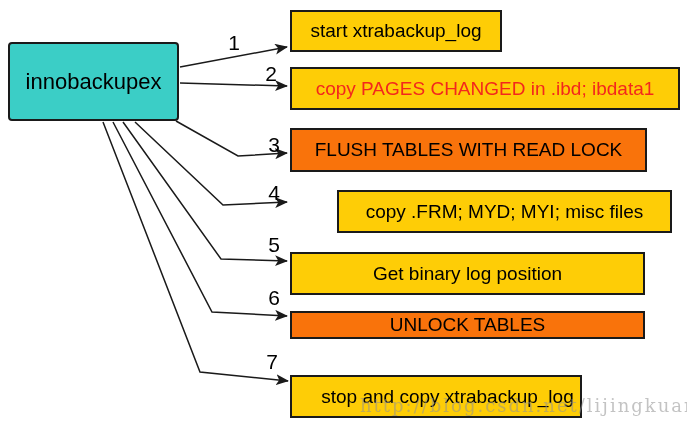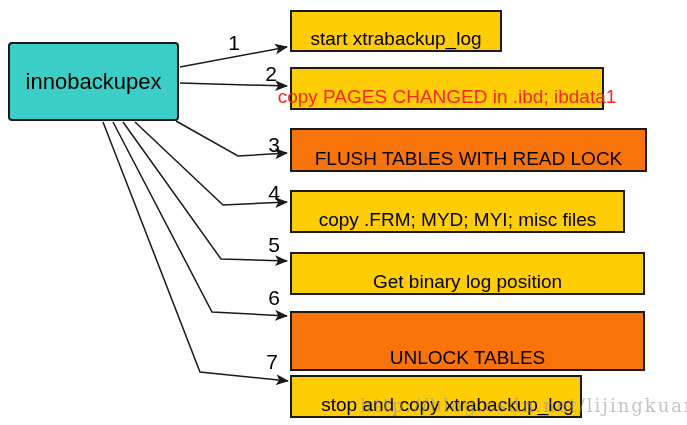--- a/index.html
+++ b/index.html
@@ -9,29 +9,29 @@
   }
   .arrow-layer{position:absolute;left:0;top:0;width:687px;height:425px;}
   .src-box{
     position:absolute;left:8px;top:42px;width:171px;height:79px;
     background:#3BCEC6;border:2px solid #1a1a1a;border-radius:4px;
     display:flex;align-items:center;justify-content:center;
     box-sizing:border-box;font-size:22px;color:#000;
   }
   .step-box{
     position:absolute;left:290px;background:#FECD06;border:2px solid #1a1a1a;
-    display:flex;align-items:flex-end;justify-content:center;box-sizing:border-box;
+    display:flex;align-items:center;justify-content:center;box-sizing:border-box;
     font-size:19px;color:#000;white-space:nowrap;
   }
   .step-1{top:10px;width:212px;height:42px;}
-  .step-2{top:67px;width:314px;height:43px;color:#F3271D;}
+  .step-2{top:67px;width:390px;height:43px;color:#F3271D;}
   .step-3{top:128px;width:357px;height:44px;background:#F9730B;}
-  .step-4{top:190px;width:335px;height:43px;}
+  .step-4{top:190px;width:335px;height:43px;margin-left:47px;}
   .step-5{top:252px;width:355px;height:43px;}
-  .step-6{top:311px;width:355px;height:60px;background:#F9730B;}
+  .step-6{top:311px;width:355px;height:28px;background:#F9730B;}
   .step-7{top:375px;width:292px;height:43px;padding-left:23px;}
   .num{
     font-family:"Liberation Sans",sans-serif;font-size:21px;fill:#000;
   }
   .flow-line{fill:none;stroke:#1a1a1a;stroke-width:1.5;}
   .watermark{
     position:absolute;left:360px;top:395px;z-index:5;
     font-family:"DejaVu Serif",serif;font-size:18px;letter-spacing:2px;
     color:rgba(145,145,145,0.55);white-space:nowrap;pointer-events:none;
   }

